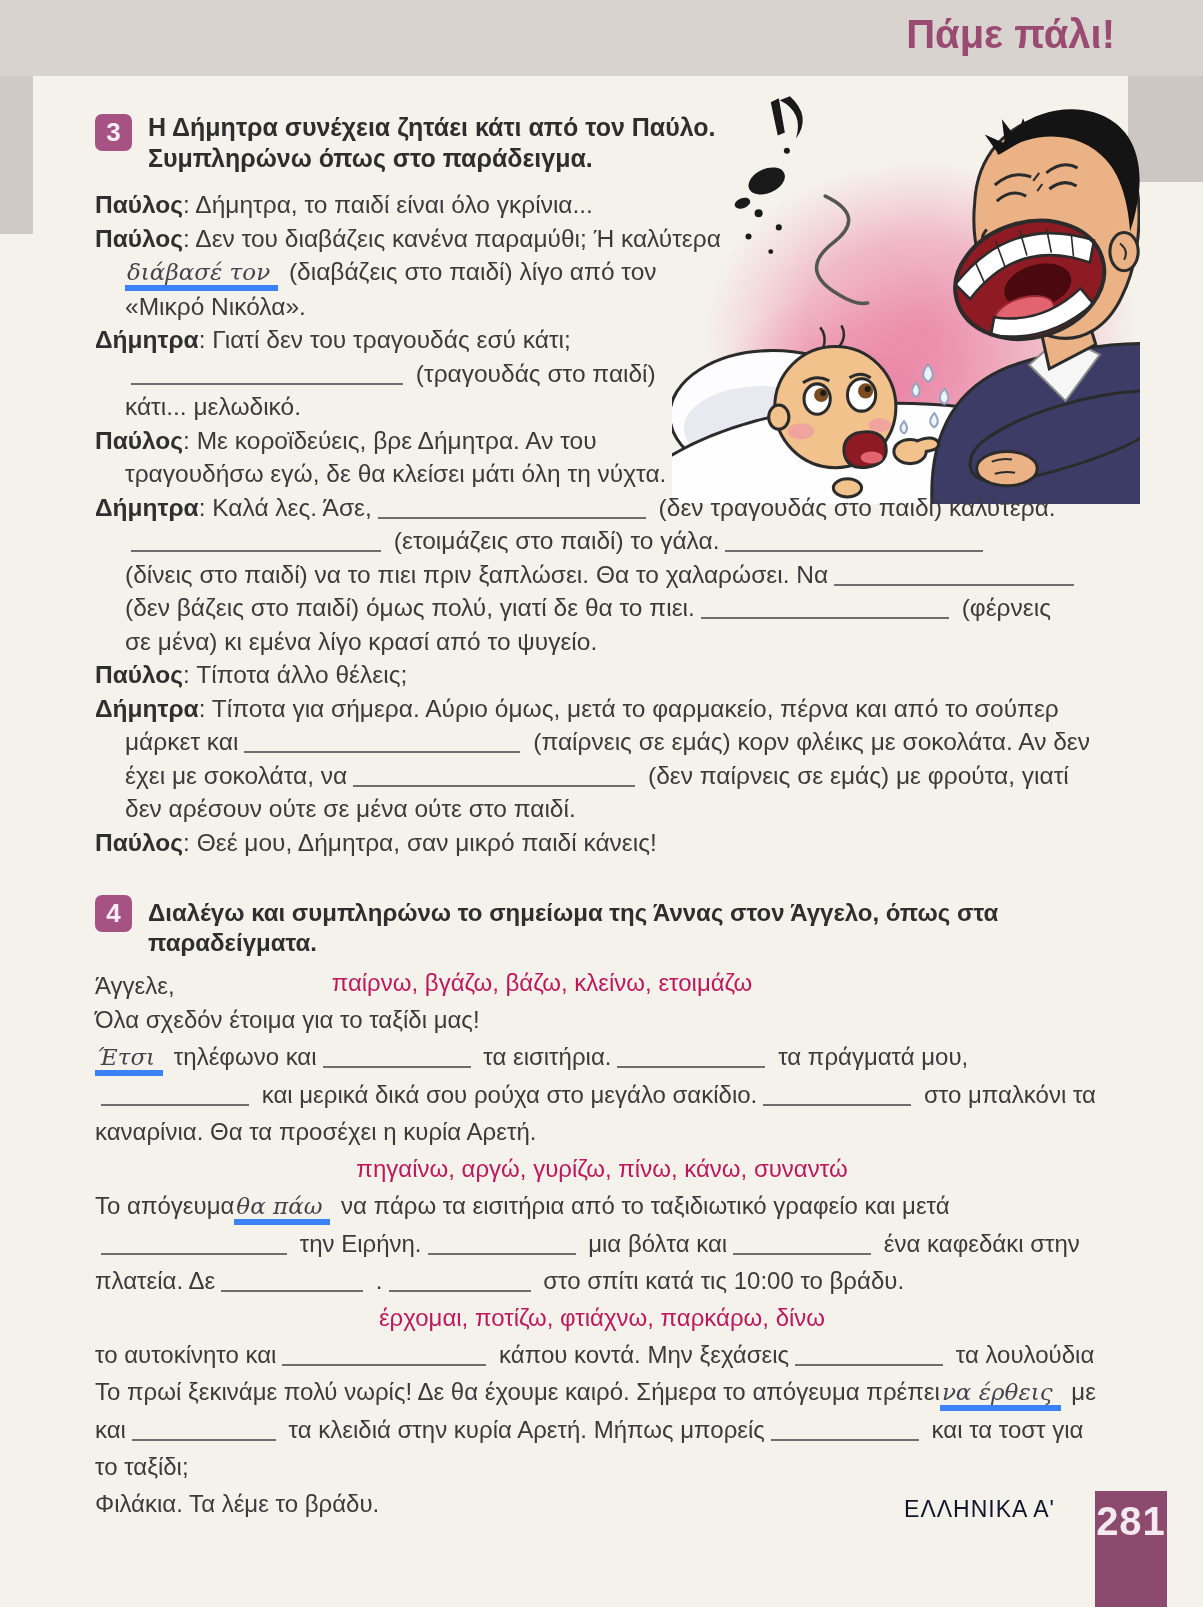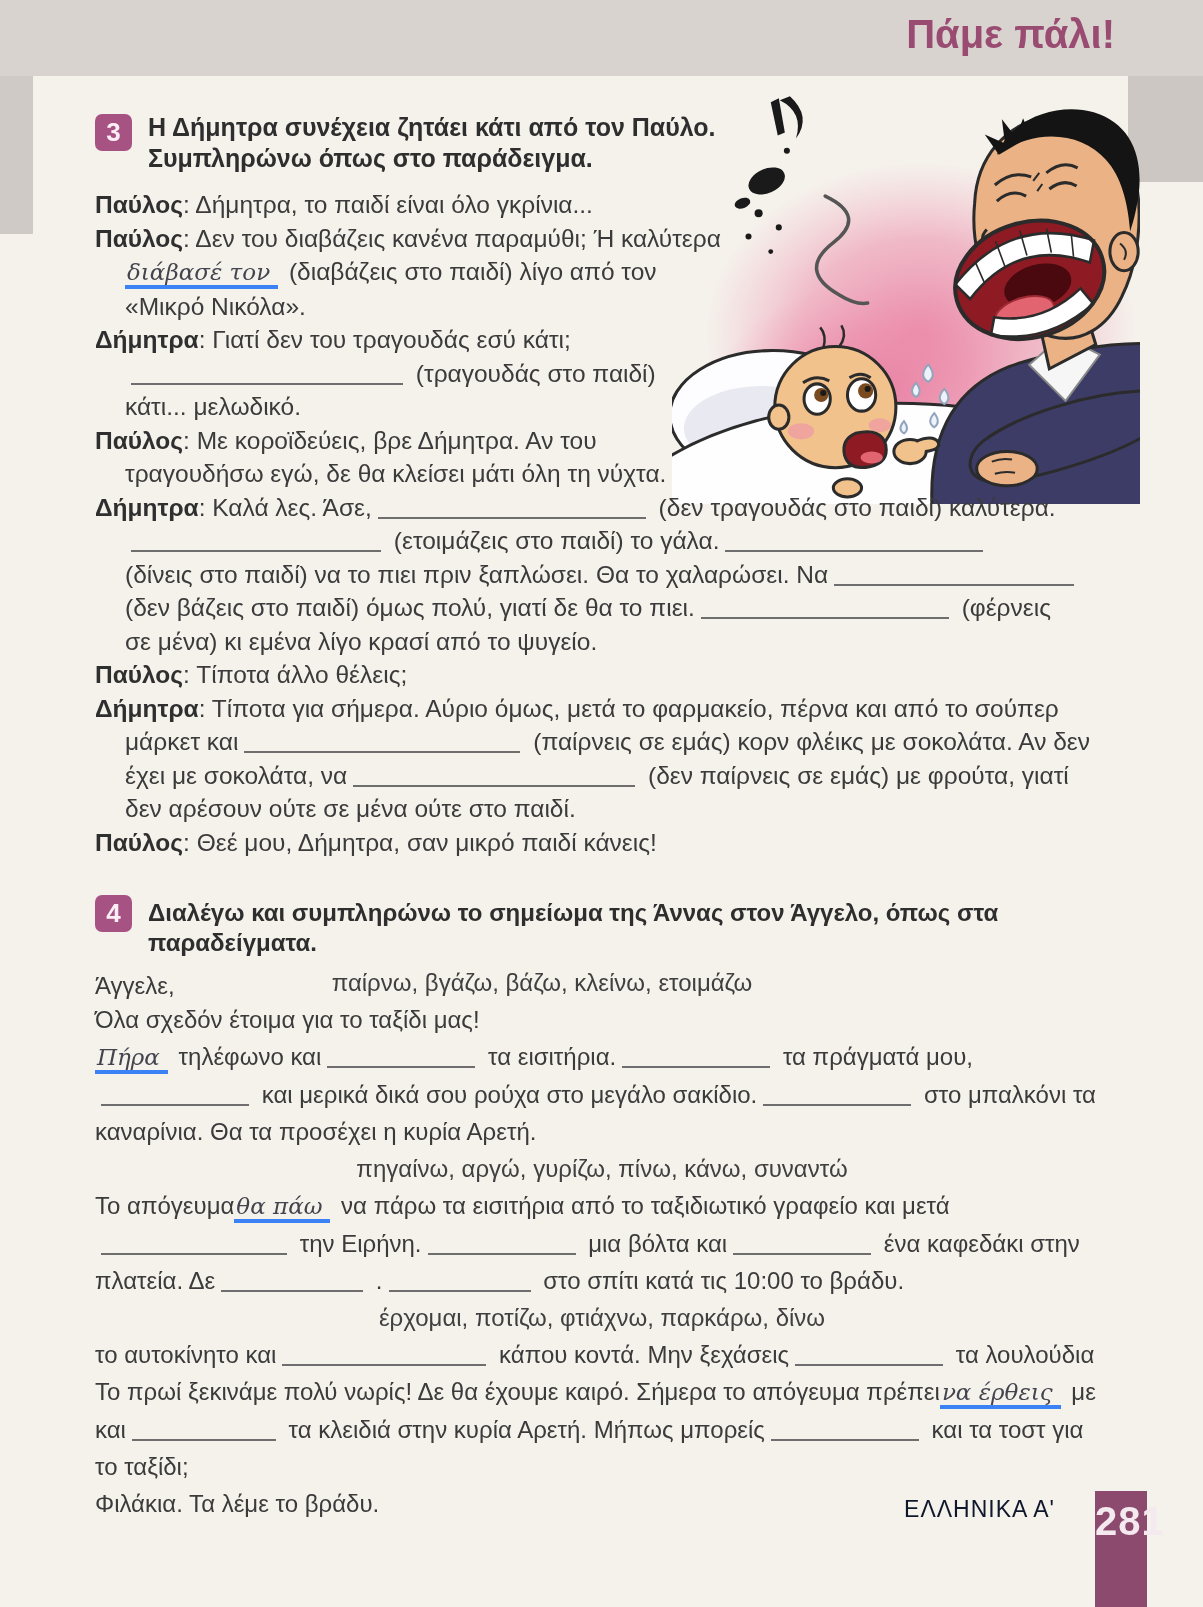--- a/index.html
+++ b/index.html
@@ -19,31 +19,31 @@
   .ex-title{font-weight:bold;font-size:25px;line-height:31px;color:#2e2e2e;}
   .ex4 .ex-title{font-size:24px;line-height:30px;margin-top:5px;}
 
   .dl{margin:0;font-size:24.5px;line-height:33.5px;white-space:nowrap;}
   .ex4 .dl{font-size:24px;line-height:37px;}
   .ind{padding-left:30px;}
   .speaker{font-weight:bold;color:#2f2f2f;}
   .blank{display:inline-block;border-bottom:2px solid #6e6e6e;height:21px;
          transform:translateY(3px);margin:0 6px;}
   .hw{font-family:"DejaVu Serif",serif;font-style:italic;font-size:23px;color:#44444e;
-      border-bottom:4px solid #3b82f6;padding:0 8px 0 2px;margin-right:4px;}
-
-  .wordbank{color:#404040;text-align:center;font-size:24px;line-height:37px;margin:0;}
+      border-bottom:6px solid #3b82f6;padding:0 8px 0 2px;margin-right:4px;}
+
+  .wordbank{color:#be185d;text-align:center;font-size:24px;line-height:37px;margin:0;}
   .salut-row{position:relative;height:37px;}
   .salut{position:absolute;left:0;top:8px;font-size:24px;}
   .wb1{padding-right:120px;}
 
   .illustration{position:absolute;left:672px;top:80px;width:468px;height:424px;}
 
   .footer-label{position:absolute;right:148px;top:1496px;font-size:23px;color:#0f172a;letter-spacing:1px;}
-  .pagenum-box{position:absolute;left:1095px;top:1491px;width:52px;height:116px;background:#8c4a6e;}
+  .pagenum-box{position:absolute;left:1095px;top:1491px;width:72px;height:116px;background:#8c4a6e;}
   .pagenum{color:#f3e9ee;font-weight:800;font-size:40px;text-align:center;margin:8px 0 0 0;letter-spacing:1px;}
 </style>
 </head>
 <body>
 
 <div class="page">
   <div class="topband"></div>
   <div class="lefttab"></div>
   <div class="righttab"></div>
   <div class="header-title">Πάμε πάλι!</div>
@@ -180,21 +180,21 @@
       <div class="badge">4</div>
       <div class="ex-title">Διαλέγω και συμπληρώνω το σημείωμα της Άννας στον Άγγελο, όπως στα παραδείγματα.</div>
     </div>
 
     <div class="salut-row">
       <span class="salut">Άγγελε,</span>
       <p class="wordbank wb1">παίρνω, βγάζω, βάζω, κλείνω, ετοιμάζω</p>
     </div>
     <div>
         <p class="dl"><span class="txt">Όλα σχεδόν έτοιμα για το ταξίδι μας!</span></p>
-        <p class="dl"><span class="hw">Πήρα</span><span class="txt"> τηλέφωνο και</span><span class="blank" style="width: 148px;"></span><span class="txt"> τα εισιτήρια.</span><span class="blank" style="width: 148px;"></span><span class="txt"> τα πράγματά μου,</span></p>
+        <p class="dl"><span class="hw">Έτσι</span><span class="txt"> τηλέφωνο και</span><span class="blank" style="width: 148px;"></span><span class="txt"> τα εισιτήρια.</span><span class="blank" style="width: 148px;"></span><span class="txt"> τα πράγματά μου,</span></p>
         <p class="dl"><span class="blank" style="width: 148px;"></span><span class="txt"> και μερικά δικά σου ρούχα στο μεγάλο σακίδιο.</span><span class="blank" style="width: 148px;"></span><span class="txt"> στο μπαλκόνι τα</span></p>
         <p class="dl"><span class="txt">καναρίνια. Θα τα προσέχει η κυρία Αρετή.</span></p>
       </div>
 
     <p class="wordbank">πηγαίνω, αργώ, γυρίζω, πίνω, κάνω, συναντώ</p>
     <div>
         <p class="dl"><span class="txt">Το απόγευμα</span><span class="hw">θα πάω</span><span class="txt"> να πάρω τα εισιτήρια από το ταξιδιωτικό γραφείο και μετά</span></p>
         <p class="dl"><span class="blank" style="width: 186px;"></span><span class="txt"> την Ειρήνη.</span><span class="blank" style="width: 148px;"></span><span class="txt"> μια βόλτα και</span><span class="blank" style="width: 138px;"></span><span class="txt"> ένα καφεδάκι στην</span></p>
         <p class="dl"><span class="txt">πλατεία. Δε</span><span class="blank" style="width: 142px;"></span><span class="txt"> .</span><span class="blank" style="width: 142px;"></span><span class="txt"> στο σπίτι κατά τις 10:00 το βράδυ.</span></p>
       </div>

